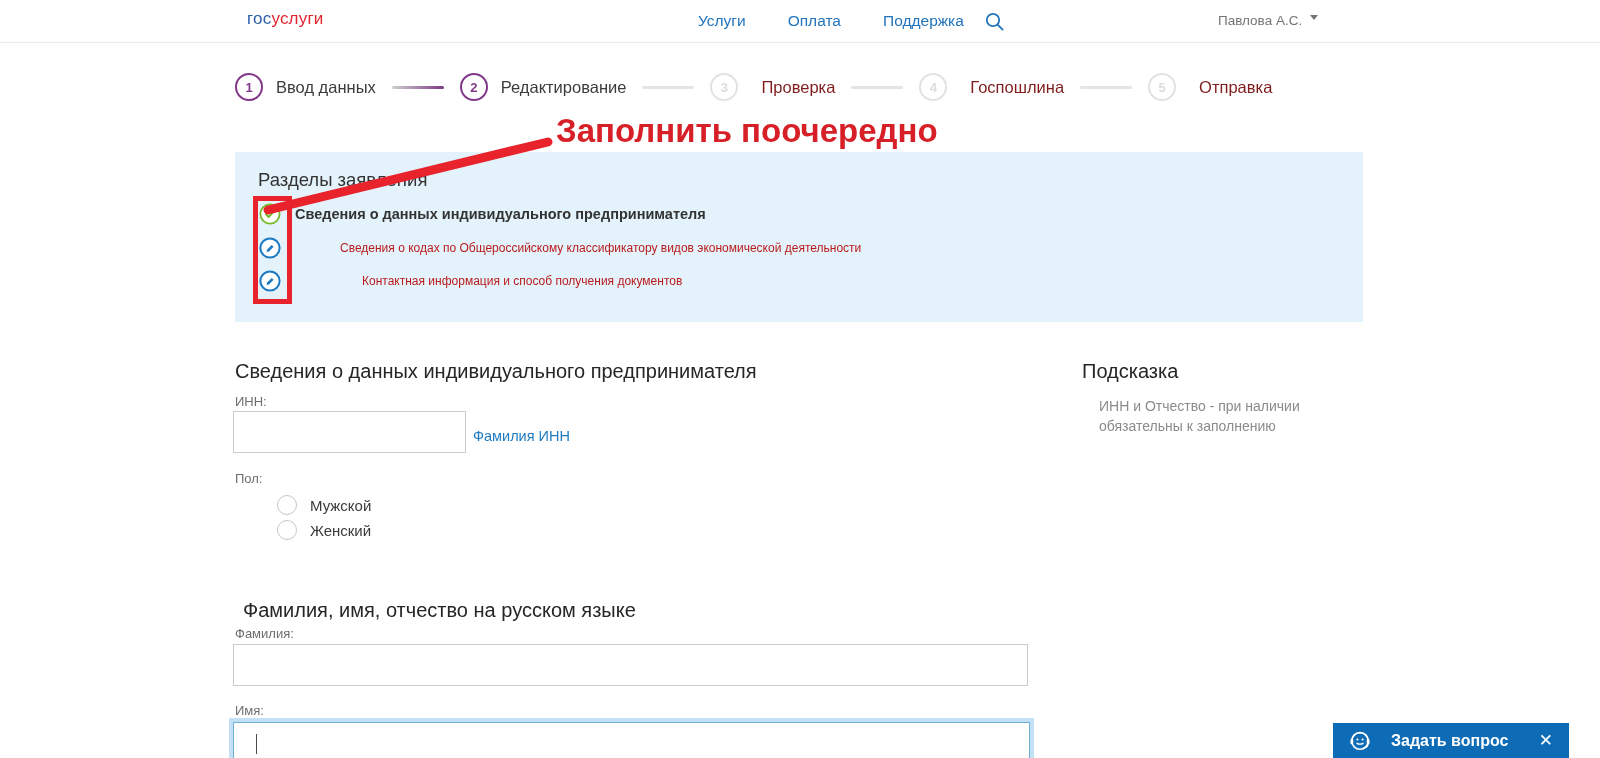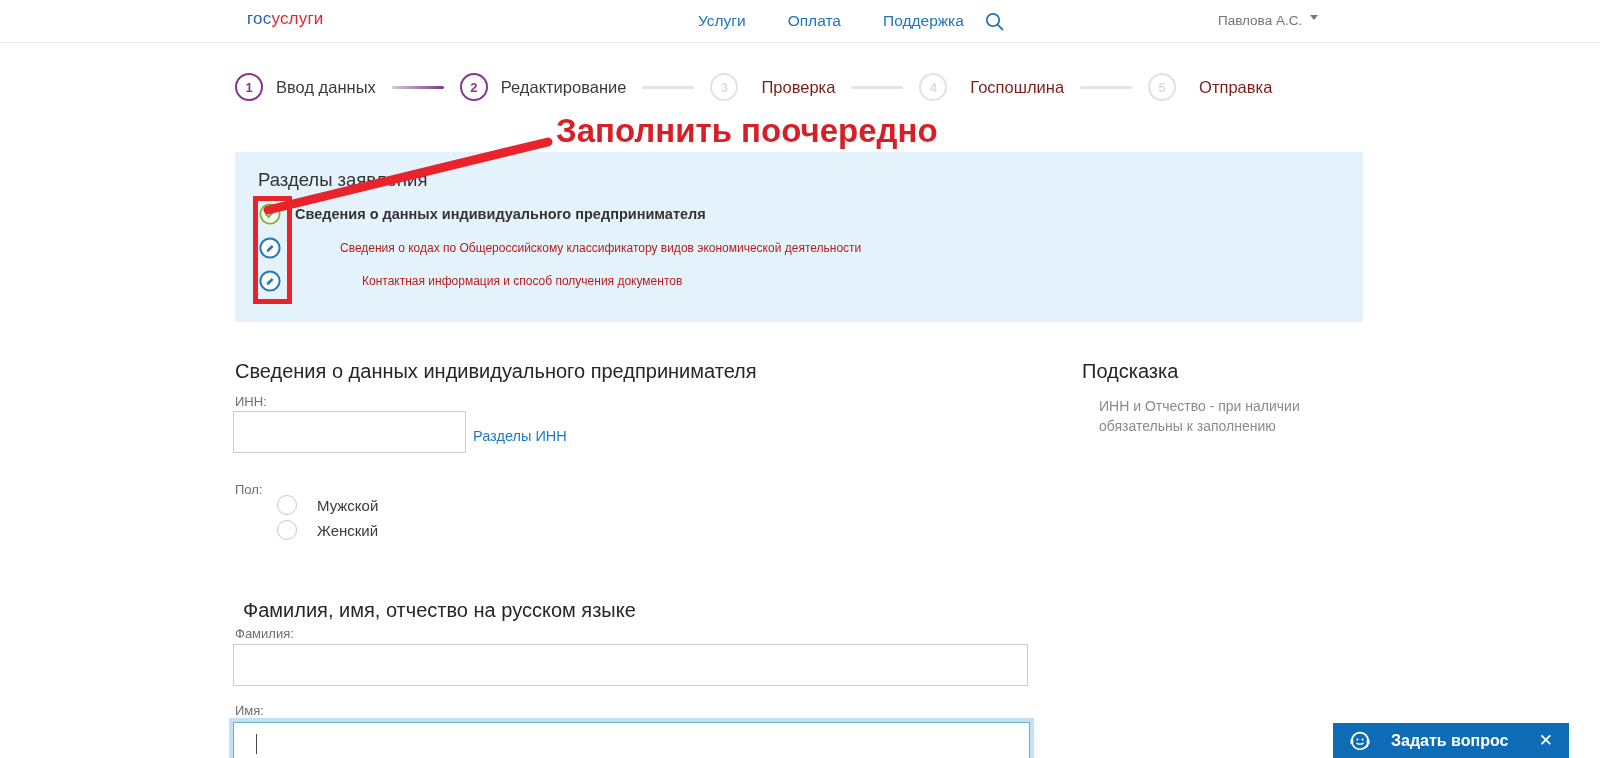--- a/index.html
+++ b/index.html
@@ -48,22 +48,22 @@
   .p-i1{top:50px;} .p-i2{top:84px;} .p-i3{top:117px;gap:36px;}
   .status-ic{width:22px;height:22px;flex:0 0 22px;}
 
   
   .h2{font-size:20px;color:#262626;font-weight:400;}
   .sec1-title{position:absolute;left:235px;top:360px;}
   .flabel{font-size:13px;color:#6e6e6e;position:absolute;}
   .inn-label{left:235px;top:394px;}
   .inn-input{position:absolute;left:233px;top:411px;width:233px;height:42px;border:1px solid #cccccc;background:#fff;box-sizing:border-box;font-size:15px;padding:0 10px;}
   .inn-link{position:absolute;left:473px;top:428px;font-size:14.5px;color:#1e7bc1;text-decoration:none;cursor:pointer;}
-  .gender-label{left:235px;top:471px;margin-top:11px;}
-  .radio-row{position:absolute;left:241px;display:flex;align-items:center;gap:20px;cursor:pointer;padding-left:36px;}
+  .gender-label{left:235px;top:471px;}
+  .radio-row{position:absolute;left:241px;display:flex;align-items:center;gap:13px;cursor:pointer;padding-left:36px;}
   .r1{top:495px;} .r2{top:520px;justify-content:center;}
   .radio-circle{width:20px;height:20px;border-radius:50%;border:1px solid #c7c7c7;background:#fff;box-sizing:border-box;}
   .radio-text{font-size:15px;color:#3a3a3a;}
   .sec2-title{position:absolute;left:235px;top:591px;}
   .surname-label{left:235px;top:626px;}
   .surname-input{position:absolute;left:233px;top:644px;width:795px;height:42px;border:1px solid #cccccc;background:#fff;box-sizing:border-box;font-size:15px;padding:0 10px;}
   .name-label{left:235px;top:703px;}
   .name-input{position:absolute;left:233px;top:722px;width:797px;height:46px;background:#fff;box-sizing:border-box;
     border:1px solid #6faed6;box-shadow:0 0 0 4px #c3e1f5;font-size:15px;padding:0 10px;}
   .caret{position:absolute;left:256px;top:734px;width:1px;height:20px;background:#4a4a4a;z-index:5;}
@@ -169,21 +169,21 @@
 <div class="annot-rect"></div>
 <svg class="annot-svg" width="1600" height="758">
   <polyline points="548,142 268,210" fill="none" stroke="#e8232b" stroke-width="9" stroke-linecap="round"></polyline>
 </svg>
 <div class="annot-text">Заполнить поочередно</div>
 
 <h2 class="h2 sec1-title" style="margin:0;">Сведения о данных индивидуального предпринимателя</h2>
 
 <label class="flabel inn-label">ИНН:</label>
 <input class="inn-input" type="text" value="" style="">
-<a class="inn-link">Разделы ИНН</a>
+<a class="inn-link">Фамилия ИНН</a>
 
 <label class="flabel gender-label">Пол:</label>
 <div class="radio-row r1">
   <span class="radio-circle"></span>
   <span class="radio-text">Мужской</span>
 </div>
 <div class="radio-row r2">
   <span class="radio-circle"></span>
   <span class="radio-text">Женский</span>
 </div>

